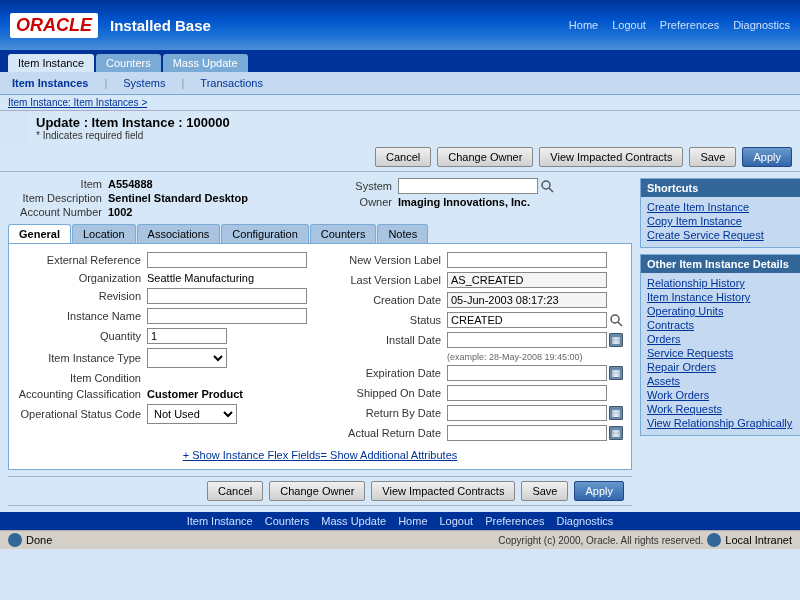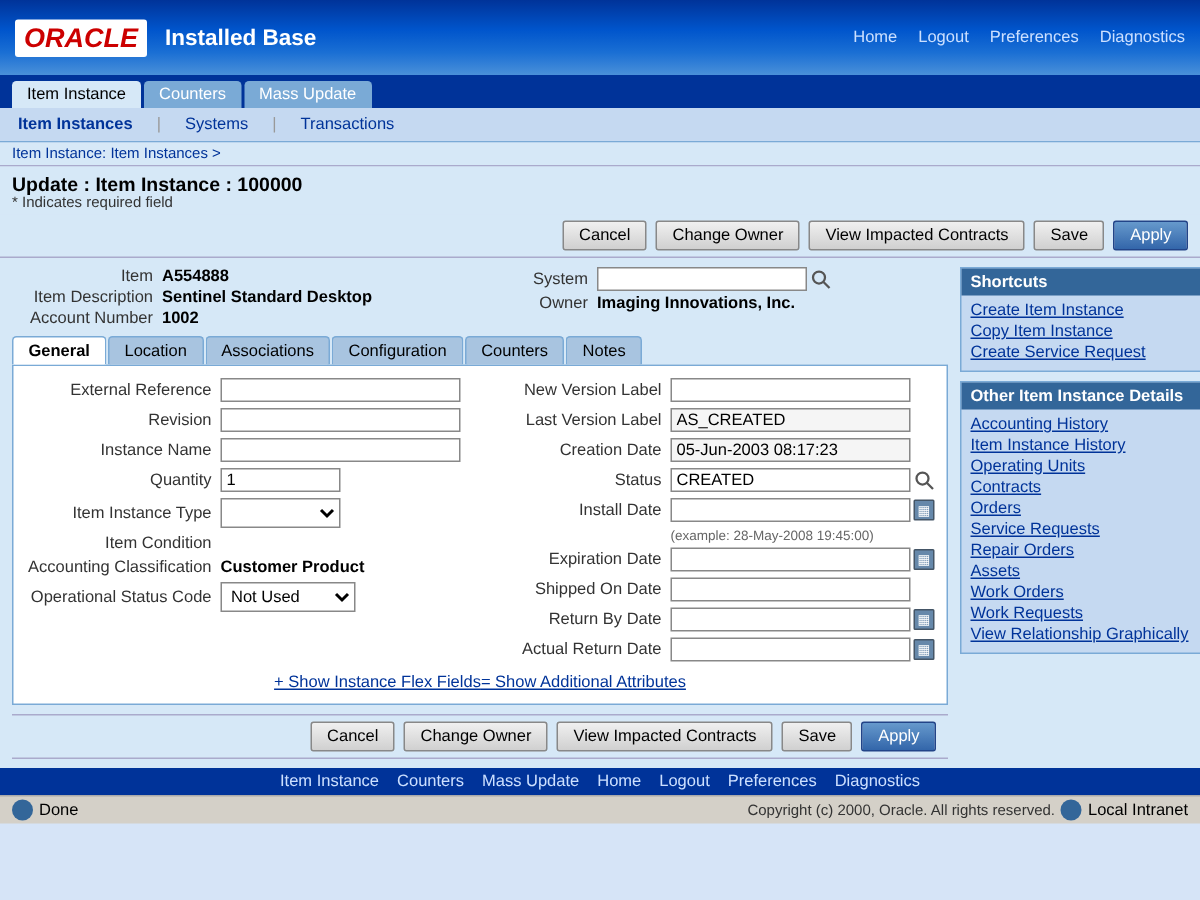--- a/index.html
+++ b/index.html
@@ -19,24 +19,24 @@
     .top-tab.active { background: #d6e8f7; color: #000; }
 
     
     #sub-nav { background: #c5d9f1; border-bottom: 1px solid #7aaad6; padding: 3px 8px; display: flex; gap: 12px; align-items: center; }
     .sub-tab { color: #003399; font-size: 11px; cursor: pointer; text-decoration: none; padding: 2px 4px; }
     .sub-tab.active { font-weight: bold; color: #003399; }
     .sub-sep { color: #999; }
 
     
     #breadcrumb { background: #d6e8f7; padding: 2px 8px; font-size: 10px; color: #003399; border-bottom: 1px solid #aac; }
-    #breadcrumb a { color: #003399; cursor: pointer; }
-
-    
-    #page-title-area { background: #d6e8f7; padding: 4px 8px 2px; }
+    #breadcrumb a { color: #003399; text-decoration: underline; cursor: pointer; }
+
+    
+    #page-title-area { background: #d6e8f7; padding: 4px 8px 2px; margin-left: 28px; }
     #page-title { font-size: 13px; font-weight: bold; color: #000; }
     #required-note { font-size: 10px; color: #333; }
 
     
     #toolbar { background: #d6e8f7; padding: 4px 8px; display: flex; align-items: center; gap: 6px; justify-content: flex-end; border-bottom: 1px solid #aac; }
 
     
     .btn { background: linear-gradient(180deg, #f0f0f0, #d0d0d0); border: 1px solid #888; padding: 3px 10px; cursor: pointer; font-size: 11px; border-radius: 2px; color: #000; }
     .btn-primary { background: linear-gradient(180deg, #6699cc, #3366aa); color: white; border: 1px solid #224488; }
 
@@ -200,20 +200,24 @@
 
     <div id="form-area">
       <div class="two-col">
 
         <div class="left-half">
           <div class="form-row">
             <span class="form-col-label">External Reference</span>
             <input class="form-input" type="text" value="" style="">
           </div>
           <div class="form-row">
+            <span class="form-col-label">Organization</span>
+            <span style="font-size:11px;">Seattle Manufacturing</span>
+          </div>
+          <div class="form-row">
             <span class="form-col-label">Revision</span>
             <input class="form-input" type="text" value="" style="">
           </div>
           <div class="form-row">
             <span class="form-col-label">Instance Name</span>
             <input class="form-input" type="text" value="" style="">
           </div>
           <div class="form-row">
             <span class="form-col-label">Quantity</span>
             <input class="form-input" type="text" value="1" style="width: 80px;">
@@ -311,21 +315,21 @@
       <div id="shortcuts-title">Shortcuts</div>
       <ul>
         <li><a>Create Item Instance</a></li>
         <li><a>Copy Item Instance</a></li>
         <li><a>Create Service Request</a></li>
       </ul>
     </div>
     <div id="other-details">
       <div id="other-details-title">Other Item Instance Details</div>
       <ul>
-        <li><a>Accounting History</a></li>
+        <li><a>Relationship History</a></li>
         <li><a>Item Instance History</a></li>
         <li><a>Operating Units</a></li>
         <li><a>Contracts</a></li>
         <li><a>Orders</a></li>
         <li><a>Service Requests</a></li>
         <li><a>Repair Orders</a></li>
         <li><a>Assets</a></li>
         <li><a>Work Orders</a></li>
         <li><a>Work Requests</a></li>
         <li><a>View Relationship Graphically</a></li>

